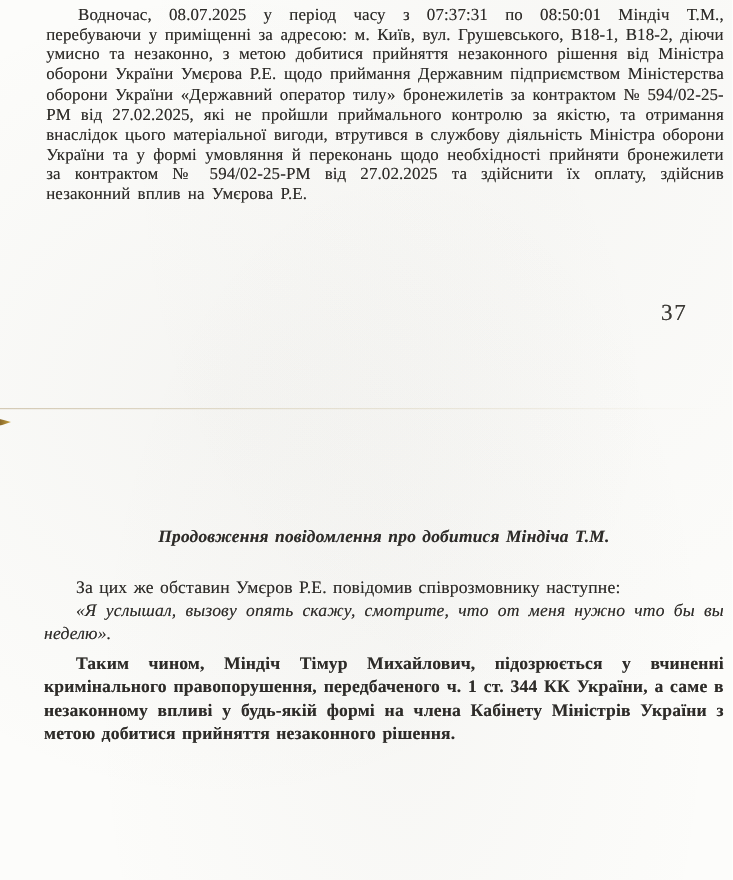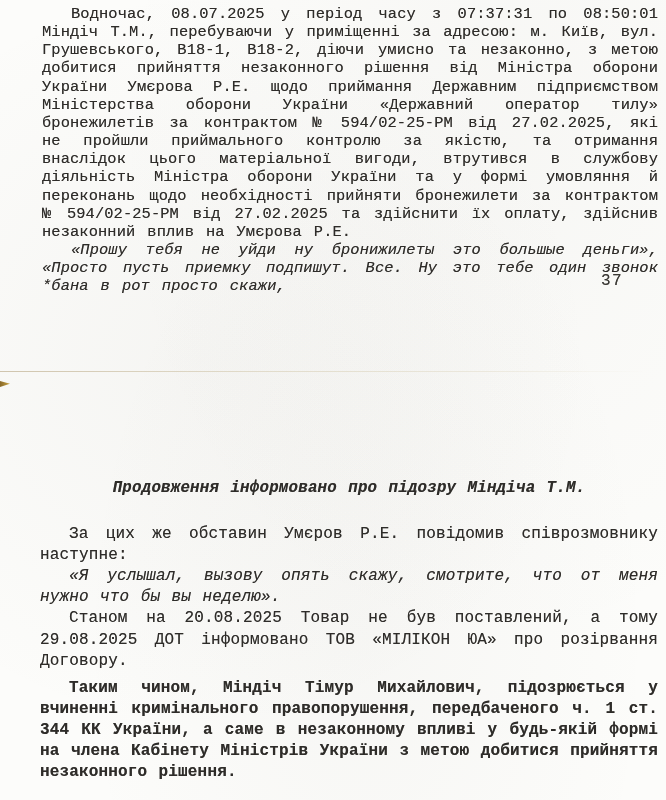--- a/index.html
+++ b/index.html
@@ -7,21 +7,21 @@
   .scan {
     position: relative;
     width: 666px;
     height: 800px;
     overflow: hidden;
     background:
       radial-gradient(ellipse at 30% 45%, rgba(120,115,105,0.05), transparent 60%),
       radial-gradient(ellipse at 75% 18%, rgba(120,115,105,0.04), transparent 55%),
       radial-gradient(ellipse at 55% 80%, rgba(120,115,105,0.04), transparent 55%),
       #fcfcfa;
-    font-family: Liberation Mono, monospace;
+    font-family: Liberation Serif, serif;
     color: #2e2c29;
   }
 
   
   .scan p, .scan h3, .pagenum {
     text-shadow: 0 0 0.6px rgba(46,44,41,0.55);
   }
 
   .page1-block {
     position: absolute;
@@ -39,21 +39,21 @@
     text-indent: 29px;
   }
 
   .italic { font-style: italic; }
   .bold   { font-weight: bold; }
 
   .pagenum {
     position: absolute;
     left: 601px;
     top: 272px;
-    font-size: 16px;
+    font-size: 21px;
     letter-spacing: 1.5px;
     color: #3a3834;
   }
 
   .page-edge-line {
     position: absolute;
     left: 0;
     top: 371px;
     width: 648px;
     height: 1px;
@@ -99,29 +99,27 @@
   .page2-block p.indent { text-indent: 29px; }
   .page2-block p.conclusion { margin-top: 6px; }
 </style>
 </head>
 <body>
 
 <div class="scan">
 
   <section class="page1-block">
     <p>Водночас, 08.07.2025 у період часу з 07:37:31 по 08:50:01 Міндіч Т.М., перебуваючи у приміщенні за адресою: м. Київ, вул. Грушевського, В18-1, В18-2, діючи умисно та незаконно, з метою добитися прийняття незаконного рішення від Міністра оборони України Умєрова Р.Е. щодо приймання Державним підприємством Міністерства оборони України «Державний оператор тилу» бронежилетів за контрактом № 594/02-25-РМ від 27.02.2025, які не пройшли приймального контролю за якістю, та отримання внаслідок цього матеріальної вигоди, втрутився в службову діяльність Міністра оборони України та у формі умовляння й переконань щодо необхідності прийняти бронежилети за контрактом № 594/02-25-РМ від 27.02.2025 та здійснити їх оплату, здійснив незаконний вплив на Умєрова Р.Е.</p>
-    <p class="italic">«Прошу тебя не уйди ну бронижилеты это большые деньги», «Просто пусть приемку подпишут. Все. Ну это тебе один звонок *бана в рот просто скажи,</p>
   </section>
 
   <div class="pagenum">37</div>
 
   <div class="page-edge-line"></div>
   <div class="edge-mark"></div>
 
   <section class="page2-block">
-    <h3 class="heading">Продовження інформовано про підозру Міндіча Т.М.</h3>
+    <h3 class="heading">Продовження повідомлення про добитися Міндіча Т.М.</h3>
     <p class="indent">За цих же обставин Умєров Р.Е. повідомив співрозмовнику наступне:</p>
     <p class="indent italic">«Я услышал, вызову опять скажу, смотрите, что от меня нужно что бы вы неделю».</p>
-    <p class="indent">Станом на 20.08.2025 Товар не був поставлений, а тому 29.08.2025 ДОТ інформовано ТОВ «МІЛІКОН ЮА» про розірвання Договору.</p>
     <p class="indent bold conclusion">Таким чином, Міндіч Тімур Михайлович, підозрюється у вчиненні кримінального правопорушення, передбаченого ч. 1 ст. 344 КК України, а саме в незаконному впливі у будь-якій формі на члена Кабінету Міністрів України з метою добитися прийняття незаконного рішення.</p>
   </section>
 
 </div>
 
 </body></html>

